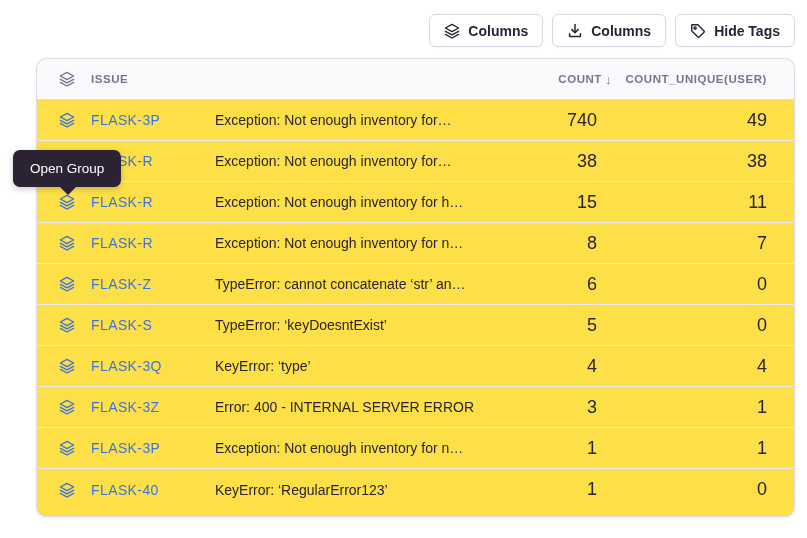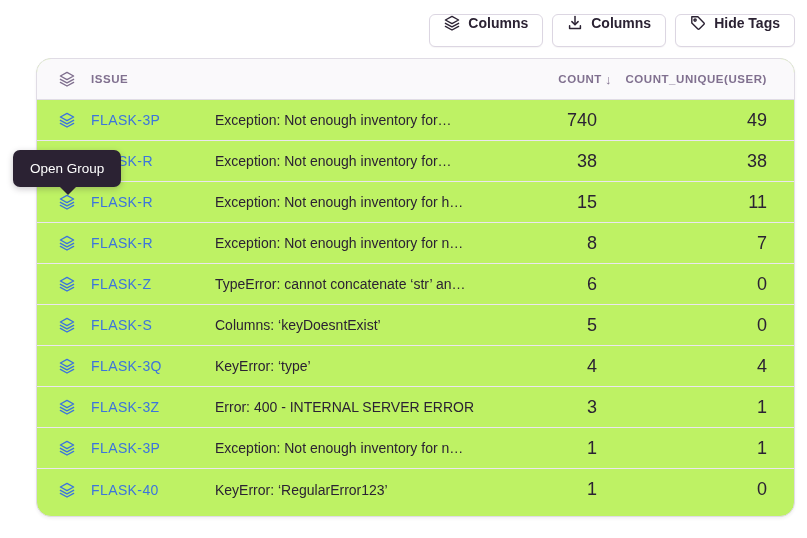--- a/index.html
+++ b/index.html
@@ -3,31 +3,31 @@
 <meta charset="utf-8">
 <style>
   * { margin:0; padding:0; box-sizing:border-box; }
   html,body { background:#fff; }
   body { font-family:"Liberation Sans", sans-serif; color:#2b2233; }
   .page { position:relative; width:807px; height:538px; background:#fff; overflow:hidden; }
 
   
   .toolbar { position:absolute; top:14px; right:12px; display:flex; gap:9px; }
   .btn {
-    display:flex; align-items:flex-start; gap:8px; height:33px; padding:0 14px;
+    display:flex; align-items:center; gap:8px; height:33px; padding:0 14px;
     background:#fff; border:1px solid #dcd6e2; border-radius:6px;
     font-size:14px; font-weight:700; color:#2b2233; cursor:pointer;
     box-shadow:0 1px 1px rgba(43,34,51,0.04);
   }
   .btn svg { display:block; }
 
   
   .table {
     position:absolute; top:58px; left:36px; width:759px;
-    background:#bef264; border:1px solid #e0dce5; border-radius:15px;
+    background:#fde047; border:1px solid #e0dce5; border-radius:10px;
     box-shadow:0 2px 3px rgba(43,34,51,0.06);
     overflow:hidden;
   }
   .grid-row {
     display:grid;
     grid-template-columns:16px 108px 1fr 80px 154px;
     column-gap:16px;
     padding:0 27px 0 22px;
     align-items:center;
   }
@@ -210,21 +210,21 @@
     <span class="icon-cell">
       <span class="stack-btn">
         <svg width="16" height="16" viewBox="0 0 16 16" fill="none" stroke="currentColor" stroke-width="1.4" stroke-linejoin="round" stroke-linecap="round">
           <path d="M8 1.4 L14.6 5 L8 8.6 L1.4 5 Z"></path>
           <path d="M1.4 8.3 L8 11.9 L14.6 8.3"></path>
           <path d="M1.4 11.4 L8 15 L14.6 11.4"></path>
         </svg>
       </span>
     </span>
     <a class="issue-link">FLASK-S</a>
-    <span class="message">Columns: ‘keyDoesntExist’</span>
+    <span class="message">TypeError: ‘keyDoesntExist’</span>
     <span class="num">5</span>
     <span class="num">0</span>
   </div>
 
   <div class="grid-row row">
     <span class="icon-cell">
       <span class="stack-btn">
         <svg width="16" height="16" viewBox="0 0 16 16" fill="none" stroke="currentColor" stroke-width="1.4" stroke-linejoin="round" stroke-linecap="round">
           <path d="M8 1.4 L14.6 5 L8 8.6 L1.4 5 Z"></path>
           <path d="M1.4 8.3 L8 11.9 L14.6 8.3"></path>

